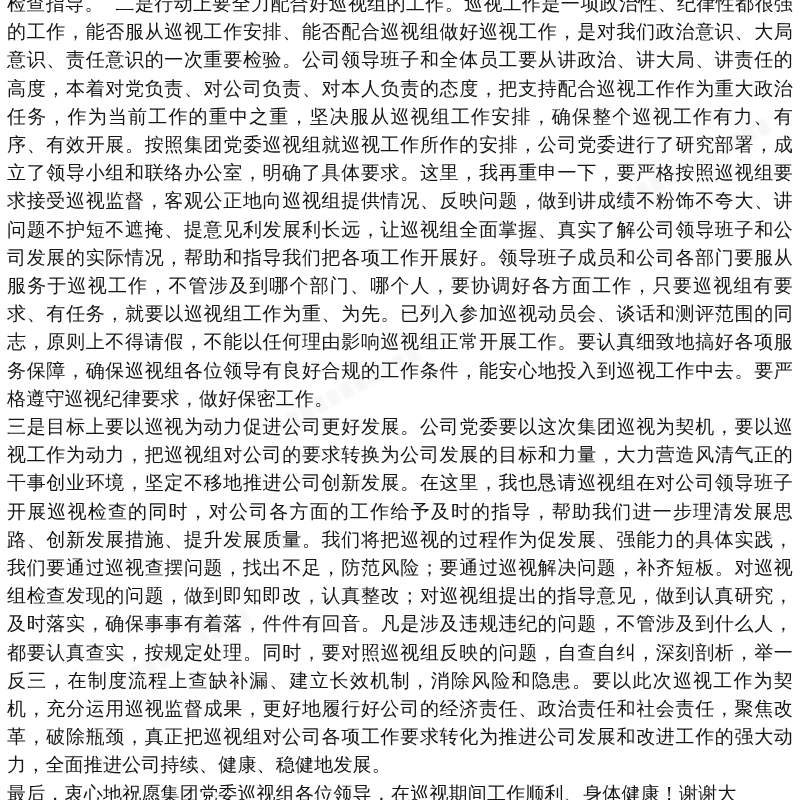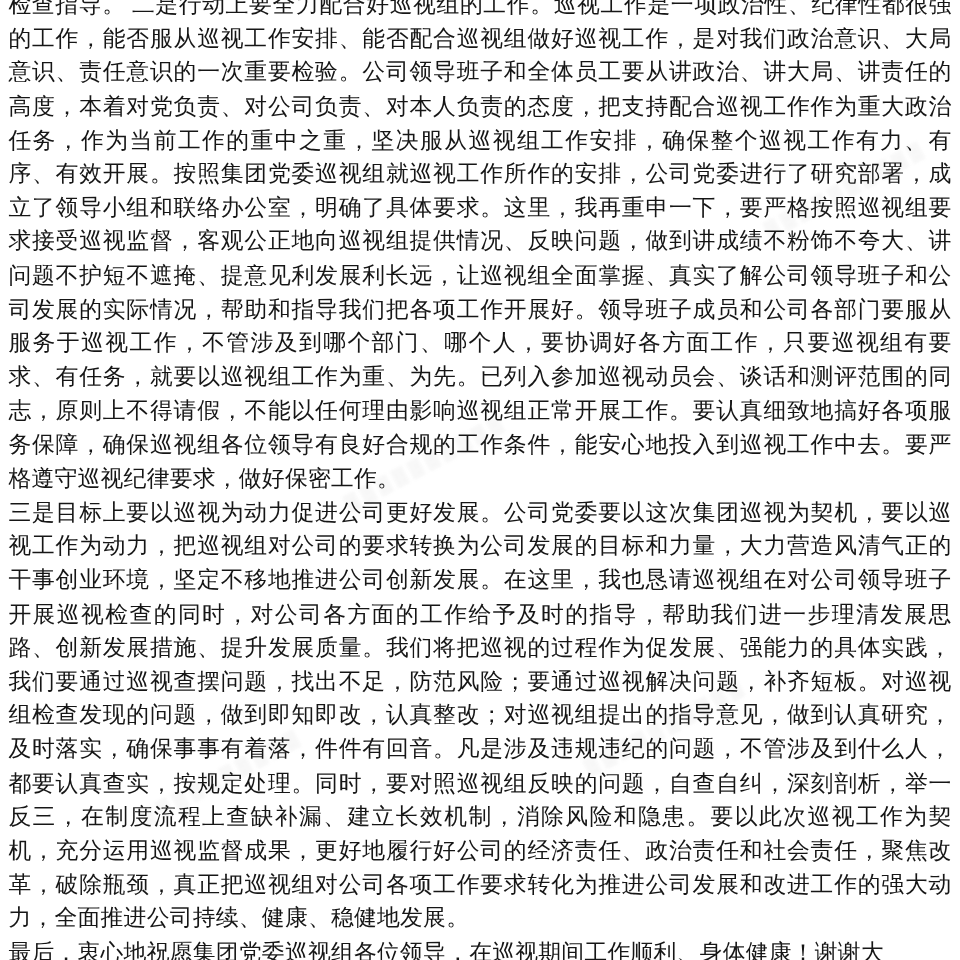--- a/index.html
+++ b/index.html
@@ -9,21 +9,21 @@
     height: 800px;
     background: #ffffff;
     overflow: hidden;
   }
   .page {
     position: relative;
     width: 800px;
     height: 800px;
     background: #ffffff;
     overflow: hidden;
-    font-family: Liberation Serif, serif;
+    font-family: Liberation Mono, monospace;
   }
   .text-layer {
     position: absolute;
     left: 0;
     top: -9px;
     width: 800px;
     padding: 0 7px;
     box-sizing: border-box;
     z-index: 2;
   }

